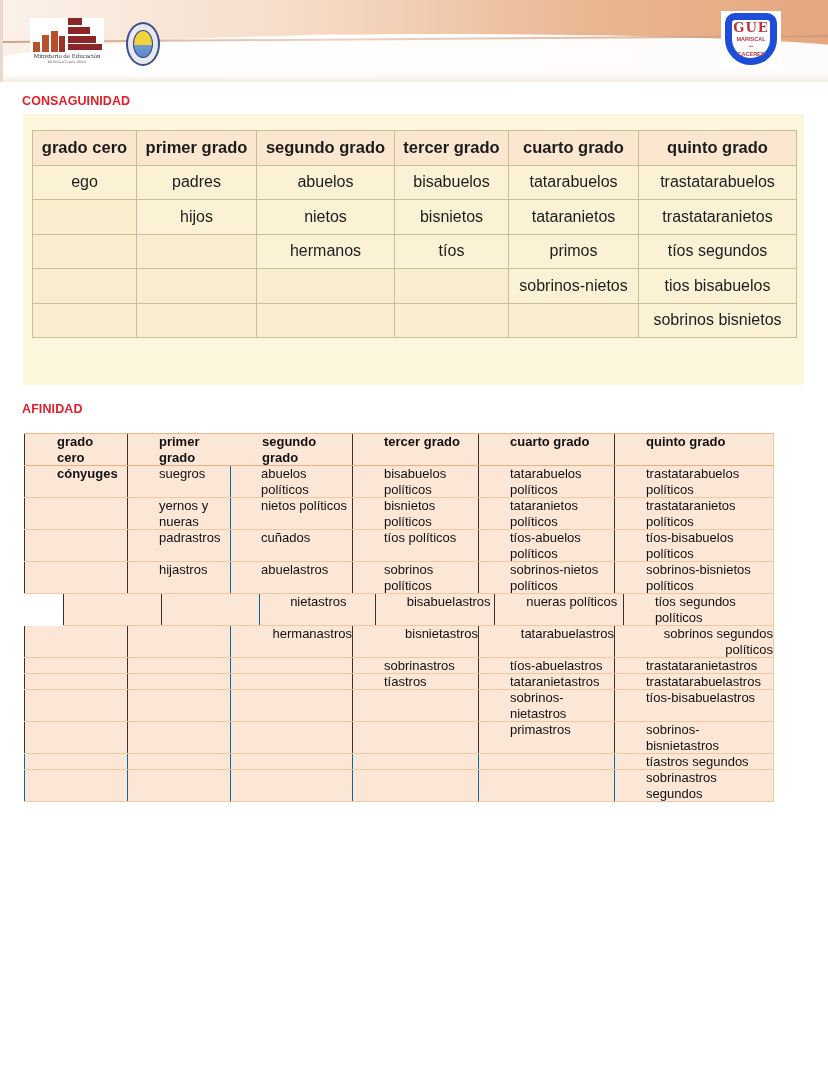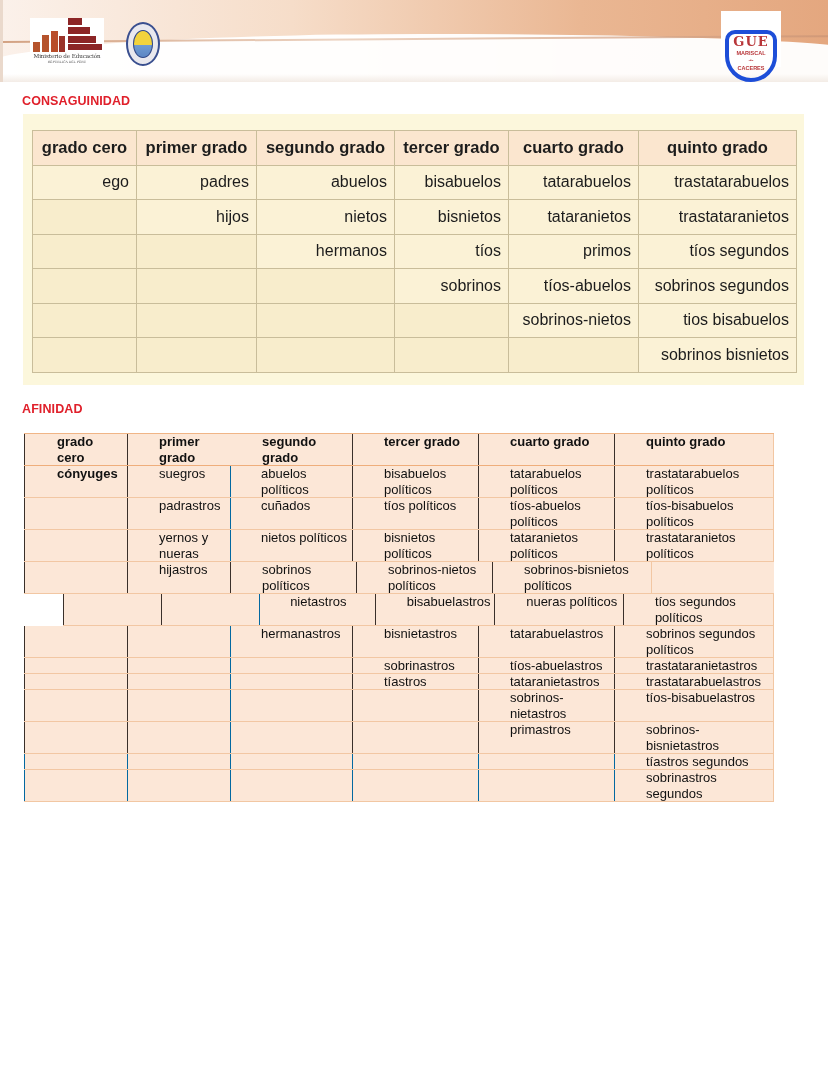--- a/index.html
+++ b/index.html
@@ -49,22 +49,22 @@
   .logo-seal .inner {
     position: absolute; left: 5px; top: 6px; width: 20px; height: 28px; border-radius: 50%;
     background: linear-gradient(#f2d33c 0%, #f2d33c 55%, #6f9bd1 55%, #5c86c4 100%);
     border: 1px solid #2f4787;
   }
   .logo-gue {
     position: absolute; left: 718px; top: 11px; width: 60px; height: 56px;
     background: #fff;
   }
   .logo-gue .shield {
-    position: absolute; left: 4px; top: 19px; width: 52px; height: 52px;
-    border: 4px solid #1d4ed8; border-radius: 10px 10px 26px 26px;
+    position: absolute; left: 4px; top: 2px; width: 52px; height: 52px;
+    border: 7px solid #1d4ed8; border-radius: 10px 10px 26px 26px;
     text-align: center; color: #b8363a; font-weight: bold;
   }
   .logo-gue .g1 { font-family: "DejaVu Serif", serif; font-size: 13px; line-height: 14px; margin-top: 1px; letter-spacing: 1px; }
   .logo-gue .g2 { font-size: 5.5px; line-height: 8px; }
   .logo-gue .g3 { font-size: 5px; line-height: 7px; }
   .logo-gue .g4 { font-size: 5.5px; line-height: 8px; }
 
   
   .section-title {
     position: absolute; left: 22px; font-size: 12.5px; font-weight: bold; color: #e0202b;
@@ -76,21 +76,21 @@
   
   .cons-wrap {
     position: absolute; left: 23px; top: 114px; width: 781px; height: 271px;
     background: #fcf7dc;
   }
   table.cons {
     position: absolute; left: 9px; top: 16px; border-collapse: collapse;
     font-size: 16px;
   }
   table.cons th, table.cons td {
-    border: 1px solid #c9bd9a; height: 34.5px; padding: 0 7px; text-align: right;
+    border: 1px solid #c9bd9a; height: 34.5px; padding: 0 7px; text-align: center;
     vertical-align: middle; white-space: nowrap; color: #1c1c1c;
   }
   table.cons th { background: #fbe6cf; font-weight: bold; font-size: 16.5px; text-align: center; }
   table.cons td { background: #fbf2d6; }
   table.cons td.empty { background: #f8edcc; }
 
   
   .afin {
     position: absolute; left: 24px; top: 433px; width: 750px;
     font-size: 13px; line-height: 15.8px;
@@ -185,28 +185,20 @@
         <td class="empty"></td>
         <td>hermanos</td>
         <td>tíos</td>
         <td>primos</td>
         <td>tíos segundos</td>
       </tr>
       <tr>
         <td class="empty"></td>
         <td class="empty"></td>
         <td class="empty"></td>
-        <td>sobrinos</td>
-        <td>tíos-abuelos</td>
-        <td>sobrinos segundos</td>
-      </tr>
-      <tr>
-        <td class="empty"></td>
-        <td class="empty"></td>
-        <td class="empty"></td>
         <td class="empty"></td>
         <td>sobrinos-nietos</td>
         <td>tios bisabuelos</td>
       </tr>
       <tr>
         <td class="empty"></td>
         <td class="empty"></td>
         <td class="empty"></td>
         <td class="empty"></td>
         <td class="empty"></td>
@@ -237,54 +229,55 @@
     <div class="cell c0 bd-dark bold">cónyuges</div>
     <div class="cell c1 bd-dark">suegros</div>
     <div class="cell c2 bd-light">abuelos políticos</div>
     <div class="cell c3 bd-dark">bisabuelos políticos</div>
     <div class="cell c4 bd-dark">tatarabuelos políticos</div>
     <div class="cell c5 bd-dark">trastatarabuelos políticos</div>
   </div>
 
   <div class="row" style="height:32px;">
     <div class="cell c0 bd-dark"></div>
+    <div class="cell c1 bd-dark">yernos y nueras</div>
+    <div class="cell c2 bd-light">nietos políticos</div>
+    <div class="cell c3 bd-dark">bisnietos políticos</div>
+    <div class="cell c4 bd-dark">tataranietos políticos</div>
+    <div class="cell c5 bd-dark">trastataranietos políticos</div>
+  </div>
+
+  <div class="row" style="height:32px;">
+    <div class="cell c0 bd-dark"></div>
     <div class="cell c1 bd-dark">padrastros</div>
     <div class="cell c2 bd-light">cuñados</div>
     <div class="cell c3 bd-dark">tíos políticos</div>
     <div class="cell c4 bd-dark">tíos-abuelos políticos</div>
     <div class="cell c5 bd-dark">tíos-bisabuelos políticos</div>
   </div>
 
   <div class="row" style="height:32px;">
     <div class="cell c0 bd-dark"></div>
-    <div class="cell c1 bd-dark">yernos y nueras</div>
-    <div class="cell c2 bd-light">nietos políticos</div>
-    <div class="cell c3 bd-dark">bisnietos políticos</div>
-    <div class="cell c4 bd-dark">tataranietos políticos</div>
-    <div class="cell c5 bd-dark">trastataranietos políticos</div>
-  </div>
-
-  <div class="row" style="height:32px;">
-    <div class="cell c0 bd-dark"></div>
     <div class="cell c1 bd-dark">hijastros</div>
+    <div class="cell c2 bd-light">abuelastros</div>
     <div class="cell c3 bd-dark">sobrinos políticos</div>
     <div class="cell c4 bd-dark">sobrinos-nietos políticos</div>
     <div class="cell c5 bd-dark">sobrinos-bisnietos políticos</div>
   </div>
 
   <div class="row" style="height:32px;margin-left:39px;">
     <div class="cell c0 bd-dark"></div>
     <div class="cell c1 bd-dark"></div>
     <div class="cell c2 bd-light">nietastros</div>
     <div class="cell c3 bd-dark">bisabuelastros</div>
     <div class="cell c4 bd-dark">nueras políticos</div>
     <div class="cell c5 bd-dark">tíos segundos políticos</div>
   </div>
 
-  <div class="row" style="height:32px;">
+  <div class="row" style="height:32px;text-align:right;">
     <div class="cell c0 bd-dark"></div>
     <div class="cell c1 bd-dark"></div>
     <div class="cell c2 bd-light">hermanastros</div>
     <div class="cell c3 bd-dark">bisnietastros</div>
     <div class="cell c4 bd-dark">tatarabuelastros</div>
     <div class="cell c5 bd-dark">sobrinos segundos políticos</div>
   </div>
 
   <div class="row" style="height:16px;">
     <div class="cell c0 bd-dark"></div>

